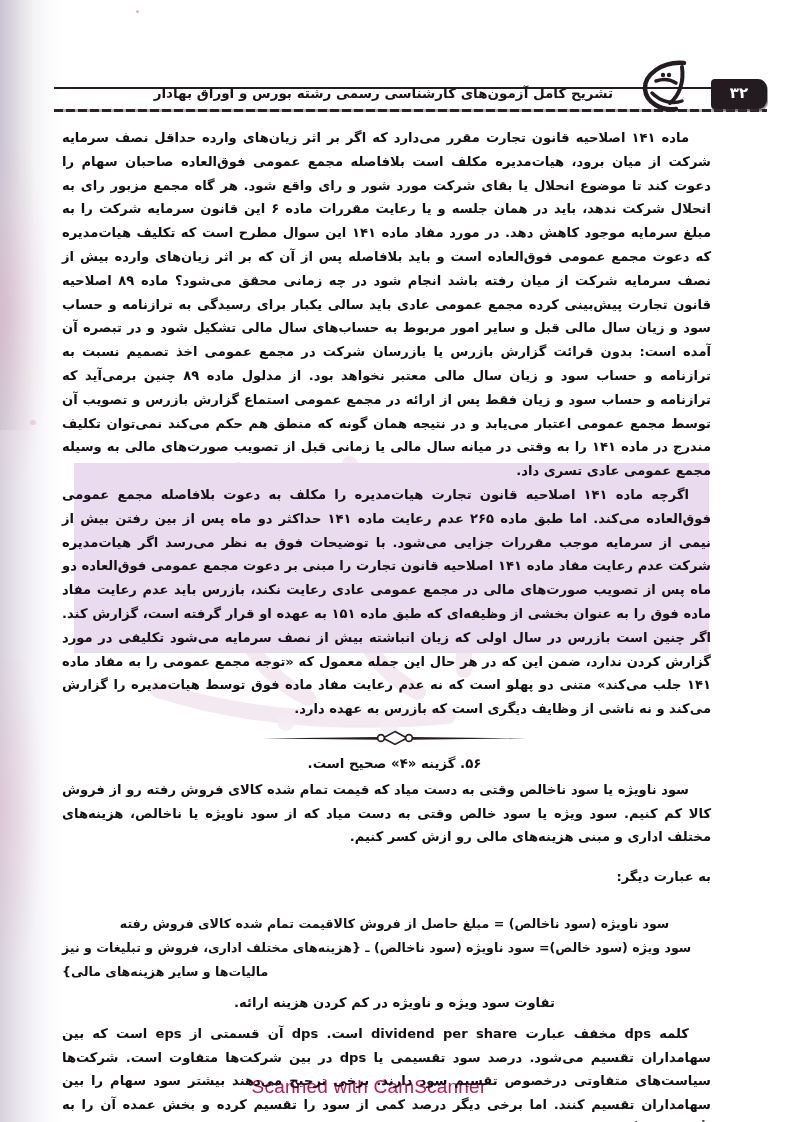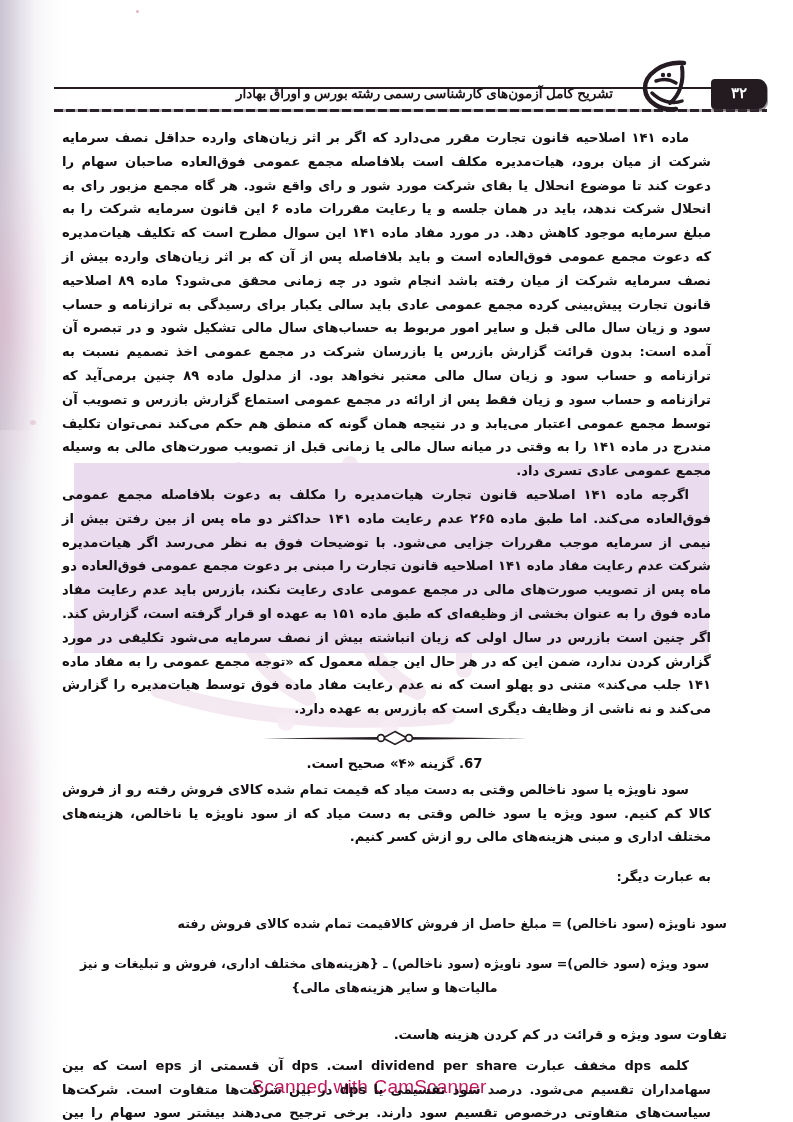--- a/index.html
+++ b/index.html
@@ -80,21 +80,20 @@
     opacity: 0.30;
   }
   .watermark svg { width: 100%; height: 100%; display: block; }
 
   
   .header {
     position: absolute;
     left: 6px; right: 0;
     top: 63px;
     height: 56px;
-    font-family: Liberation Serif, serif;
   }
   .header-rule-top {
     position: absolute;
     left: 48px;
     right: 62px;
     top: 24px;
     height: 2px;
     background: #241c22;
   }
   .header-rule-bot {
@@ -201,28 +200,28 @@
   }
 
   .answer-line {
     text-align: center;
     font-size: 13.3px;
     font-weight: bold;
     margin: 0;
     padding-bottom: 2px;
   }
   .formula {
-    text-align: center;
+    text-align: left;
     direction: rtl;
     font-size: 12.6px;
     font-weight: bold;
     line-height: 24px;
-    margin: 16px;
-  }
-  .center-line { text-align: right; margin: 0; }
+    margin: 0;
+  }
+  .center-line { text-align: center; margin: 0; }
   .right-line  { text-align: right; margin: 16px; }
   .gap-sm { height: 7px; }
 
   
   .footer-watermark {
     position: absolute;
     left: 0; right: 0;
     bottom: 24px;
     text-align: center;
     font-family: "Liberation Sans", sans-serif;
@@ -292,34 +291,34 @@
       <div class="ornament">
         <svg viewBox="0 0 268 18" xmlns="http://www.w3.org/2000/svg" aria-hidden="true">
           <path d="M2 9.4 L 118 8 L 118 10.8 Z" fill="#241c22"></path>
           <path d="M266 9.4 L 150 8 L 150 10.8 Z" fill="#241c22"></path>
           <path d="M134 2.6 L 146 9 L 134 15.4 L 122 9 Z" fill="#ffffff" stroke="#241c22" stroke-width="1.7"></path>
           <circle cx="120" cy="9" r="3.4" fill="#ffffff" stroke="#241c22" stroke-width="1.7"></circle>
           <circle cx="148" cy="9" r="3.4" fill="#ffffff" stroke="#241c22" stroke-width="1.7"></circle>
         </svg>
       </div>
 
-      <p class="answer-line">67. گزینه «۴» صحیح است.</p>
+      <p class="answer-line">۵۶. گزینه «۴» صحیح است.</p>
 
       <p class="para indent">سود ناویژه یا سود ناخالص وقتی به دست میاد که قیمت تمام شده کالای فروش رفته رو از فروش کالا کم کنیم. سود ویژه یا سود خالص وقتی به دست میاد که از سود ناویژه یا ناخالص، هزینه‌های مختلف اداری و مبنی هزینه‌های مالی رو ازش کسر کنیم.</p>
 
       <p class="right-line">به عبارت دیگر:</p>
 
       <div class="gap-sm"></div>
 
       <p class="formula center-line">سود ناویژه (سود ناخالص) = مبلغ حاصل از فروش کالا‌قیمت تمام شده کالای فروش رفته</p>
       <p class="formula">سود ویژه (سود خالص)= سود ناویژه (سود ناخالص) ـ {هزینه‌های مختلف اداری، فروش و تبلیغات و نیز مالیات‌ها و سایر هزینه‌های مالی}</p>
 
       <div class="gap-sm"></div>
 
-      <p class="center-line">تفاوت سود ویژه و قرائت در کم کردن هزینه هاست.</p>
+      <p class="center-line">تفاوت سود ویژه و ناویژه در کم کردن هزینه ارائه.</p>
 
 
       <div class="gap-sm"></div>
 
       <p class="para indent">کلمه dps مخفف عبارت dividend per share است. dps آن قسمتی از eps است که بین سهامداران تقسیم می‌شود. درصد سود تقسیمی یا dps در بین شرکت‌ها متفاوت است. شرکت‌ها سیاست‌های متفاوتی درخصوص تقسیم سود دارند. برخی ترجیح می‌دهند بیشتر سود سهام را بین سهامداران تقسیم کنند. اما برخی دیگر درصد کمی از سود را تقسیم کرده و بخش عمده آن را به تأمین نقدینگی مورد نیاز برای انجام طرح‌های توسعه‌ای، اختصاص می‌دهند. حال اینکه چه مقدار از eps به عنوان dps بین سهامداران تقسیم شود، در مجمع شرکت تصمیم گیری می‌شود.</p>
 
     </div>
   </div>
 
   <div class="footer-watermark">Scanned with CamScanner</div>

